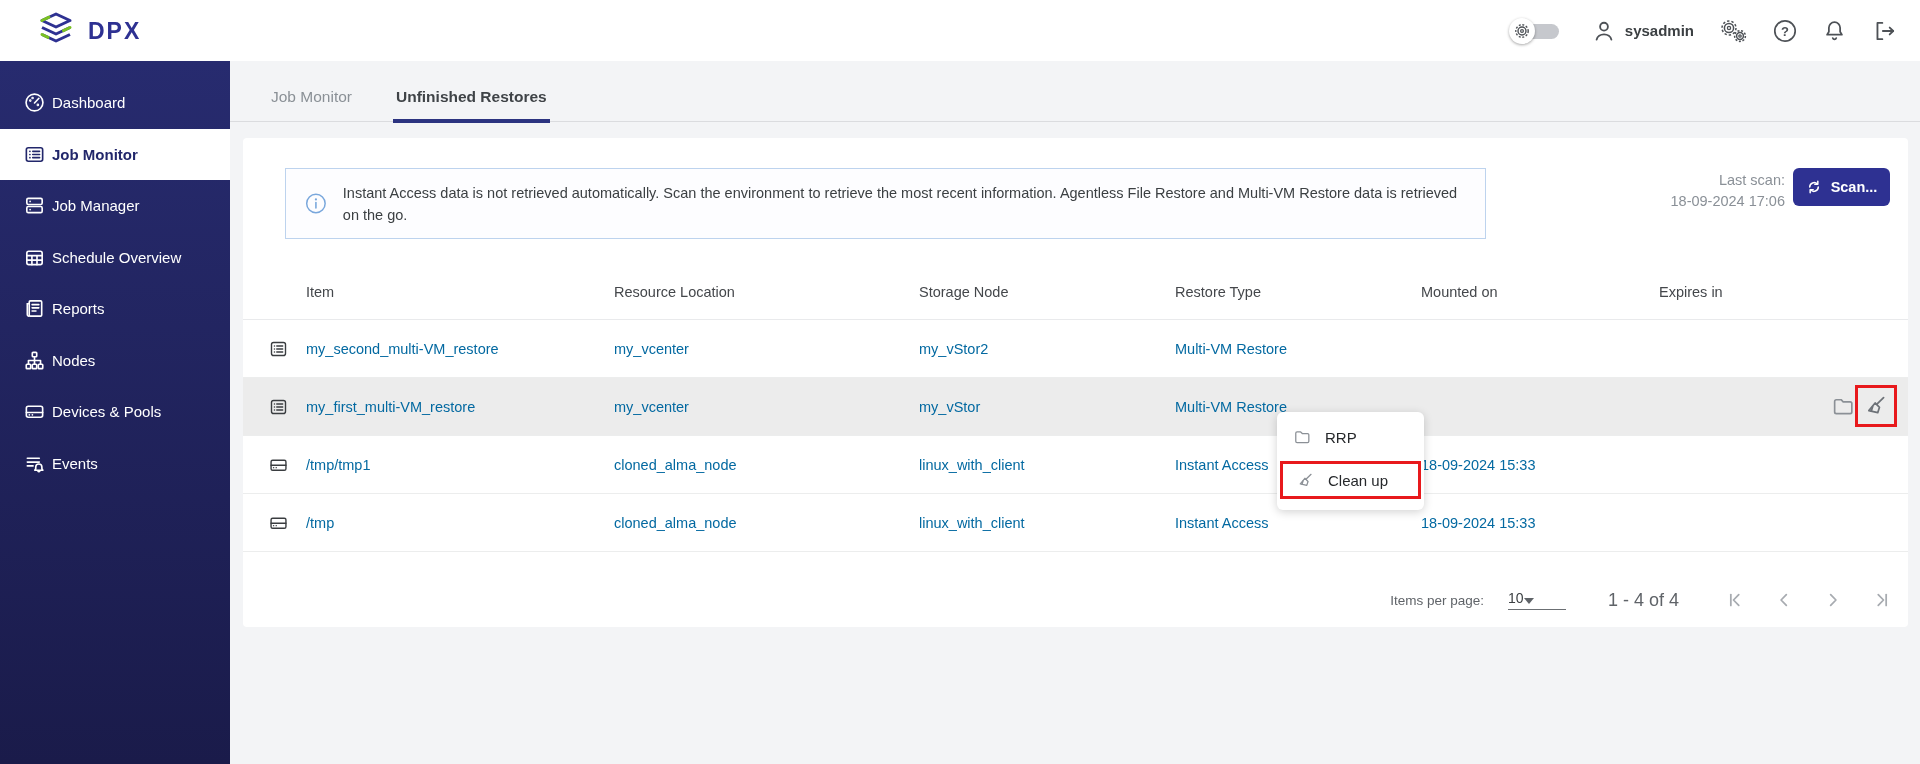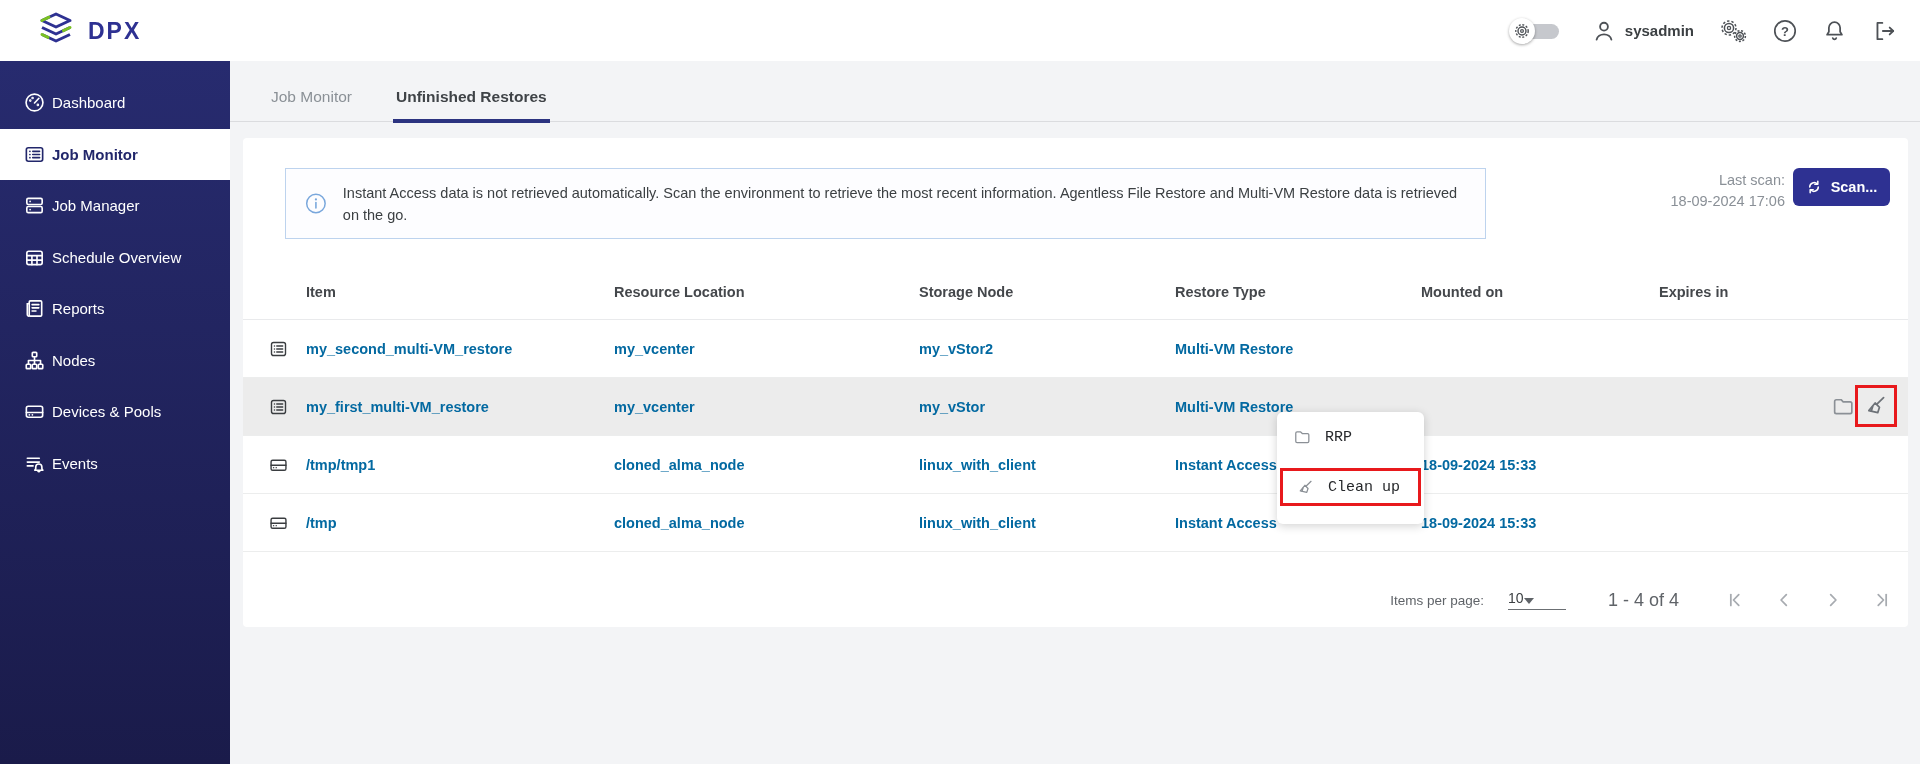--- a/index.html
+++ b/index.html
@@ -51,36 +51,36 @@
   .scan-btn { position:absolute; left:1550px; top:30px; width:97px; height:38px; background:#2e3192;
               border:none; border-radius:6px; color:#fff; font-weight:bold; font-size:14.5px;
               display:flex; align-items:center; justify-content:center; gap:9px; cursor:pointer;
               font-family:"Liberation Sans", sans-serif; }
 
   
   .tbl { position:absolute; left:0; top:127px; width:1665px; }
   .tbl-header { position:relative; height:55px; border-bottom:1px solid #e9eaec; font-size:14.5px; color:#44474b; }
   .tbl-row { position:relative; height:58px; border-bottom:1px solid #eceded; font-size:14.5px; color:#0369a1; cursor:pointer; }
   .tbl-row.highlight { background:#ececec; }
-  .cell { position:absolute; top:50%; transform:translateY(-50%); white-space:nowrap;font-weight:bold; }
+  .cell { position:absolute; top:50%; transform:translateY(-50%); white-space:nowrap; }
   .c-icon { left:25px; } .c-item { left:63px; } .c-resource { left:371px; } .c-storage { left:676px; }
   .c-restore { left:932px; } .c-mounted { left:1178px; } .c-expires { left:1416px; }
   .row-icon { color:#3a3d40; }
   .row-action { position:absolute; top:50%; transform:translateY(-50%); color:#8b9096; cursor:pointer; }
   .act-folder { left:1588px; }
   .annotation-box { position:absolute; left:1612px; top:7px; width:42px; height:42px; border:3px solid #e8191c;
                     display:flex; align-items:center; justify-content:center; }
 
   
   .context-menu { position:absolute; left:1277px; top:412px; width:147px; background:#fff; border-radius:6px;
                   box-shadow:0 2px 10px rgba(0,0,0,.18); padding:6px 0; z-index:10; }
   .menu-item { height:38px; display:flex; align-items:center; gap:13px; padding-left:16px;
-               font-size:15px; color:#26282b; cursor:pointer;font-family:Liberation Mono, monospace; }
+               font-size:15px; color:#26282b; cursor:pointer; }
   .menu-item svg { color:#8b9096; }
-  .menu-item.annotated { border:3px solid #e8191c; margin:12px 3px; padding-left:13px;align-items:center; }
+  .menu-item.annotated { border:3px solid #e8191c; margin:5px 3px; padding-left:13px;align-items:center; }
 
   
   .pagination { position:absolute; right:16px; top:444px; height:36px; display:flex; align-items:center;
                 color:#5f6368; font-size:13.5px; }
   .ipp-select { display:inline-flex; align-items:flex-end; width:58px;
                 border-bottom:1px solid #6b6f73; padding-bottom:3px; margin-left:24px; cursor:pointer;
                 font-size:14px; color:#3c4043; }
   .caret { width:0; height:0; border-left:5px solid transparent; border-right:5px solid transparent;
            border-top:6px solid #5f6368; margin-bottom:2px; }
   .range { margin-left:42px; font-size:18px; }

